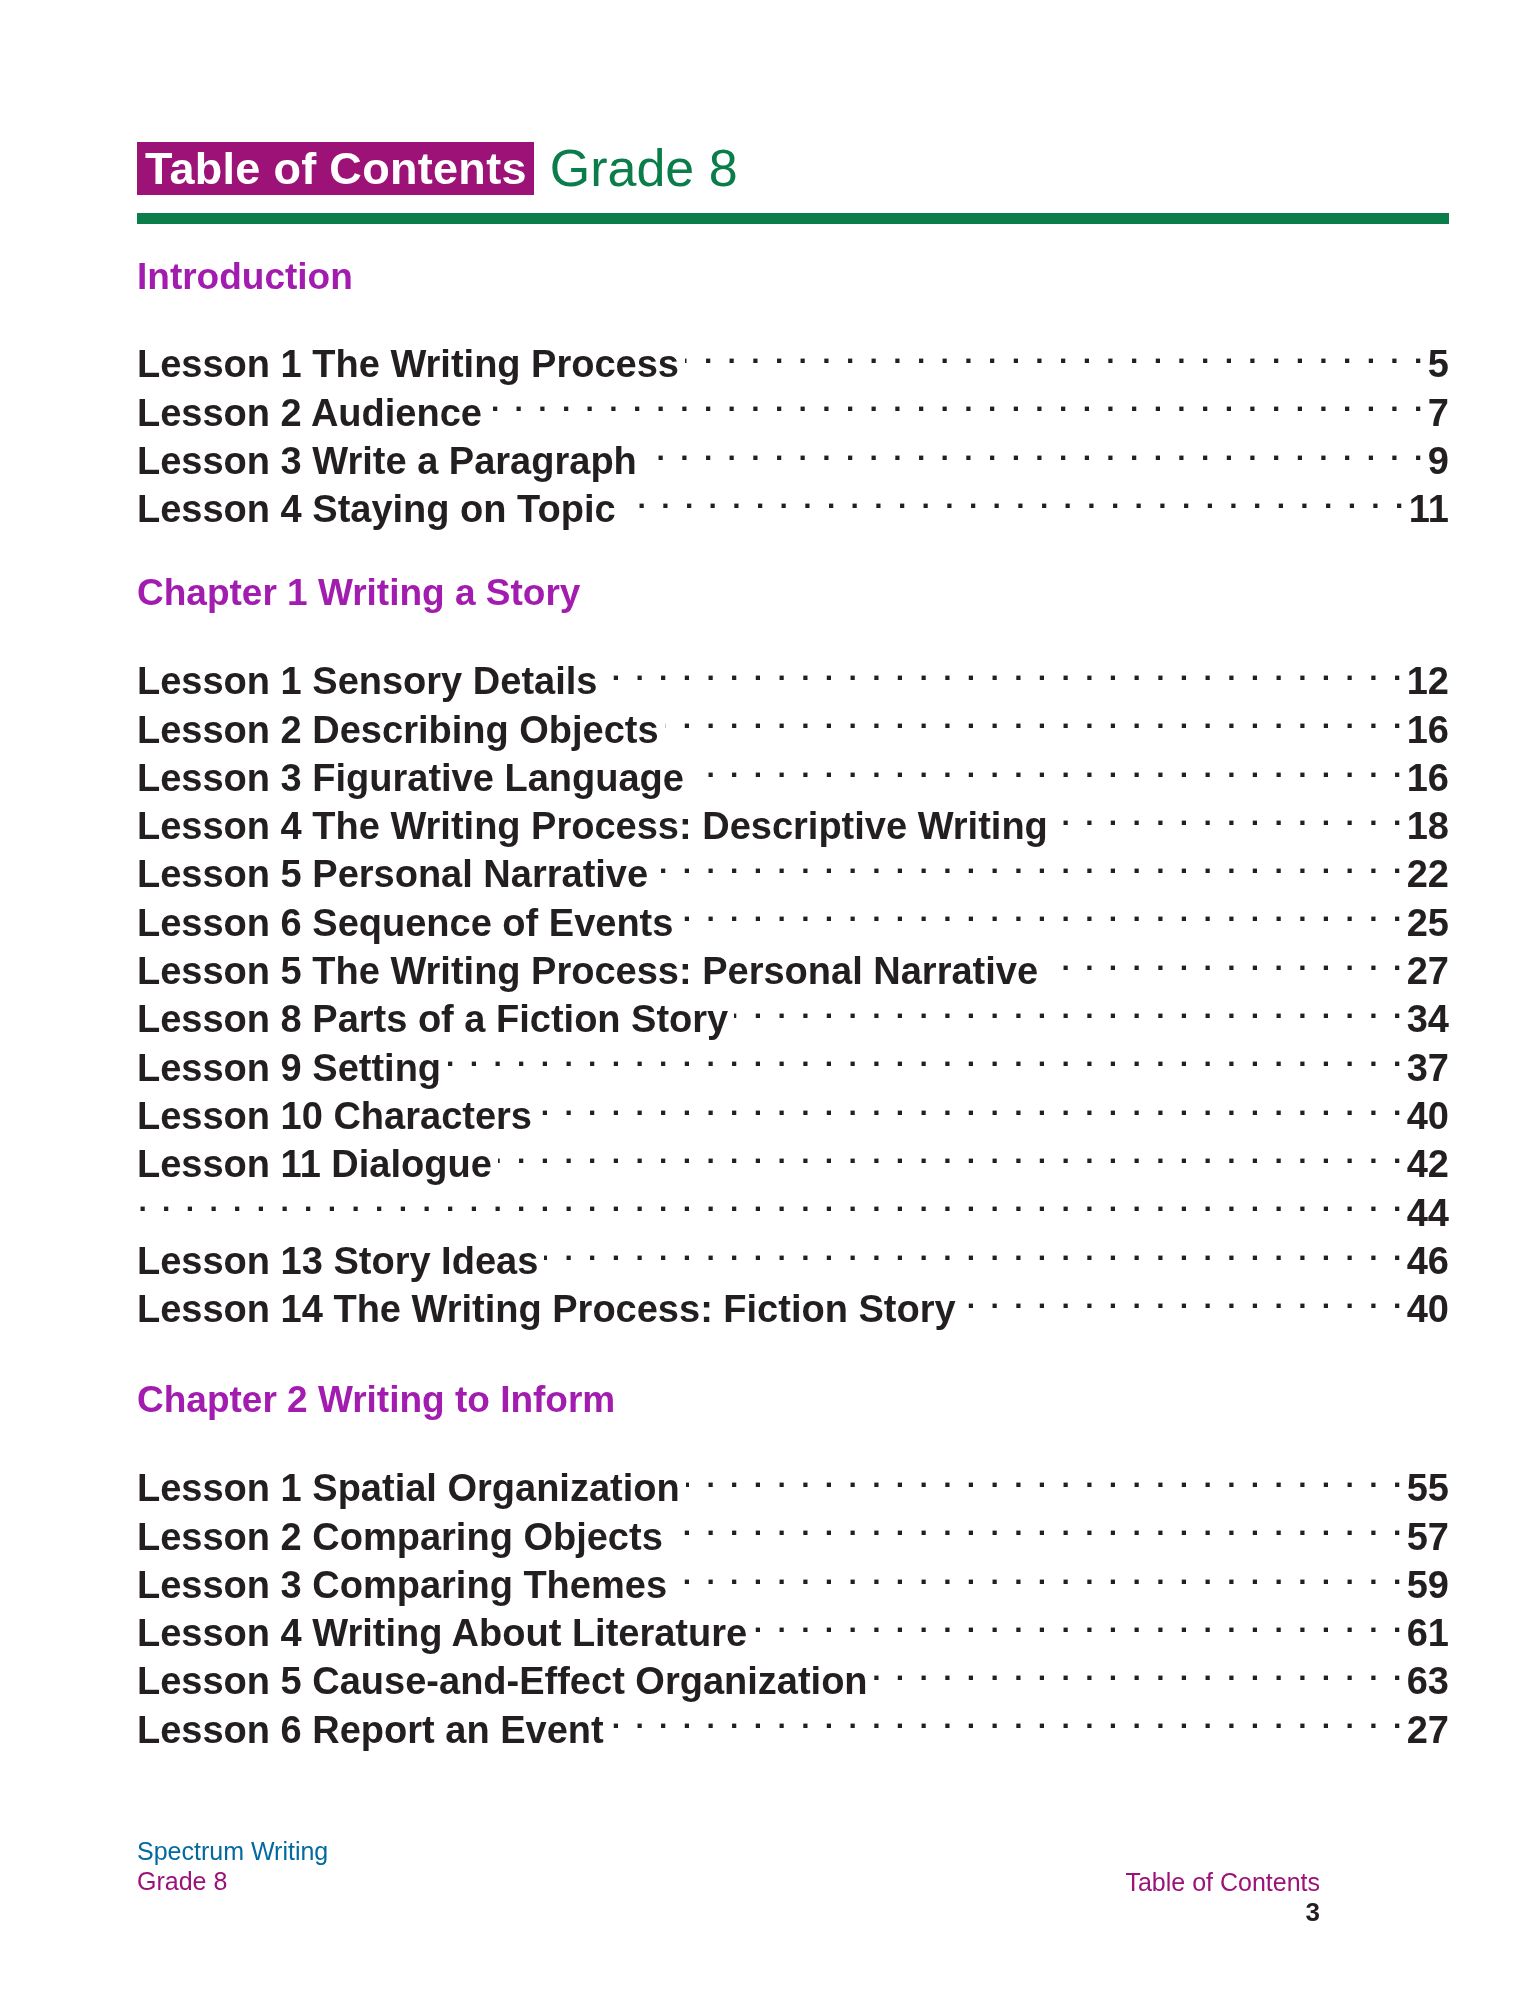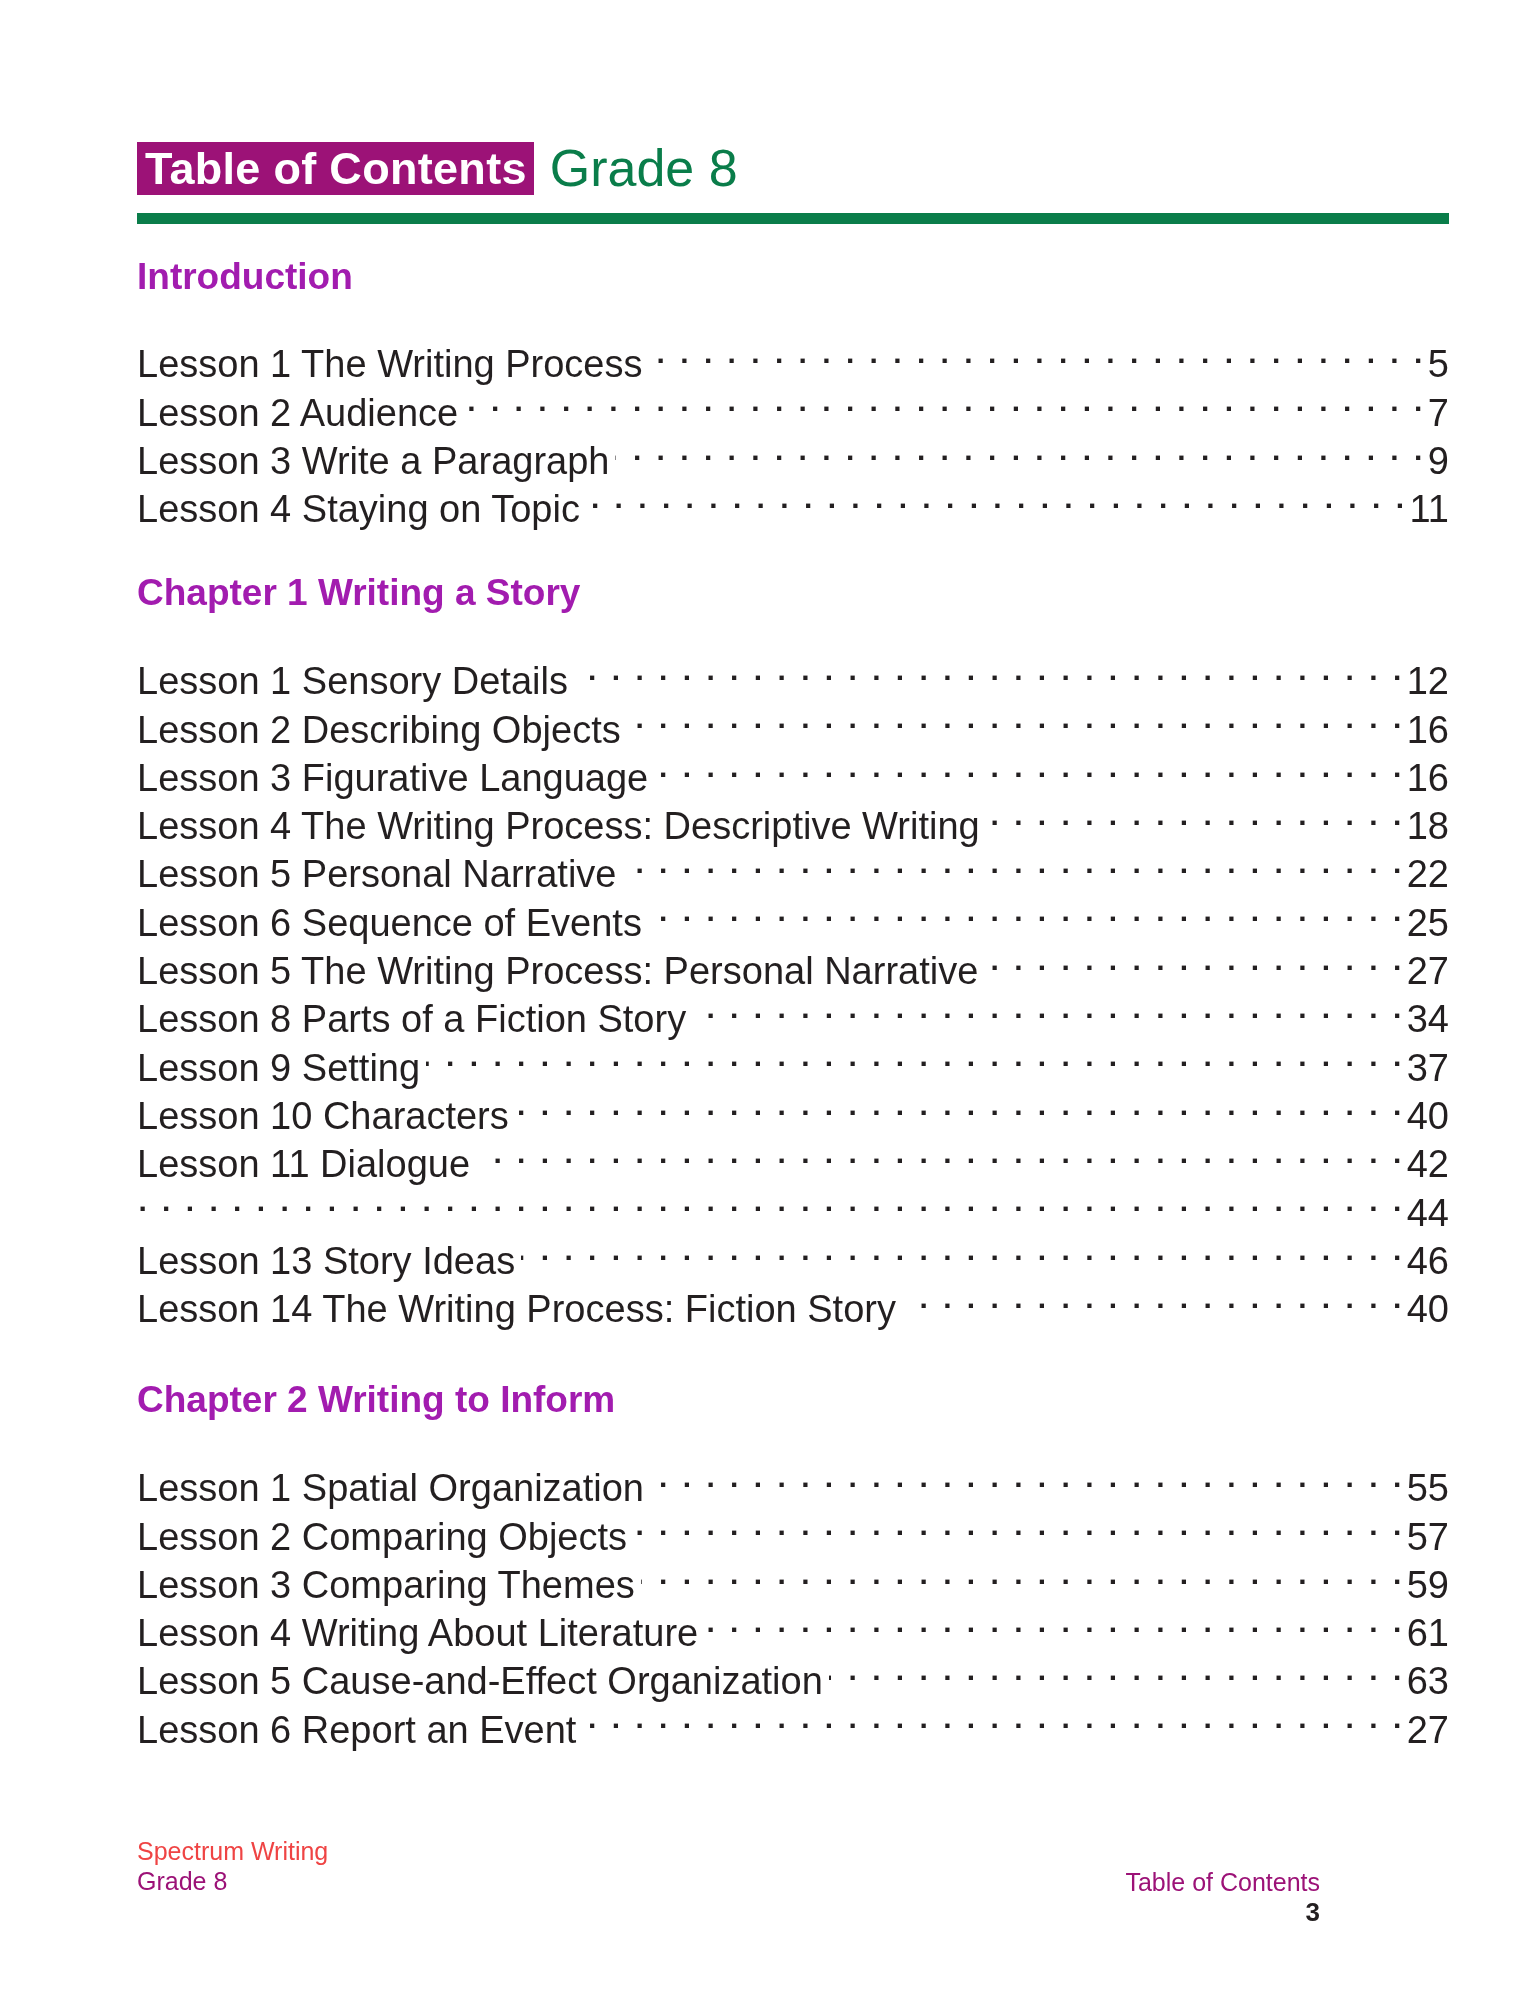--- a/index.html
+++ b/index.html
@@ -8,30 +8,30 @@
   .page { position: absolute; left: 0; top: 0; width: 1412px; height: 2000px; }
 
   .title-row { position: absolute; left: 137px; top: 142px; height: 53px; display: flex; align-items: center; }
   .title-box { background: #9c1277; color: #ffffff; font-weight: bold; font-size: 45px;
                height: 53px; line-height: 53px; padding: 0 7px 0 8px; letter-spacing: 0.3px; }
   .title-grade { color: #0a7d4a; font-size: 52px; margin-left: 16px; line-height: 53px; font-weight: normal; }
   .rule { position: absolute; left: 137px; top: 213px; width: 1312px; height: 11px; background: #0a7d4a; }
 
   .section-head { position: absolute; left: 137px; font-weight: bold; font-size: 37px; line-height: 40px; color: #a21caf; }
 
-  .toc-list { position: absolute; left: 137px; width: 1312px; margin: 0; padding: 0; list-style: none; }
+  .toc-list { position: absolute; left: 137px; width: 1312px; margin: 0; padding: 0; list-style: none; font-weight: bold; }
   .toc-row { display: flex; align-items: baseline; height: 48.3px; font-size: 38px; line-height: 48.3px; white-space: nowrap; }
   .toc-label { flex: 0 0 auto; padding-right: 6px; }
   .toc-dots { flex: 1 1 auto; overflow: hidden; height: 48.3px; position: relative; }
   .toc-dots::before { content: ". . . . . . . . . . . . . . . . . . . . . . . . . . . . . . . . . . . . . . . . . . . . . . . . . . . . . . . . . . . . . . . . . . . . . . . . . . . . . . . . . . . . . .";
     position: absolute; right: 0; top: 0; letter-spacing: 3.5px; font-size: 30px; font-weight: bold; line-height: 48.3px; white-space: nowrap; }
   .toc-page { flex: 0 0 auto; text-align: right; padding-left: 2px; }
 
   .footer-left { position: absolute; left: 137px; top: 1836px; font-size: 25px; line-height: 30px; }
-  .footer-brand { color: #ef4444; }
+  .footer-brand { color: #0369a1; }
   .footer-grade { color: #9c1277; }
   .footer-right { position: absolute; right: 92px; top: 1867px; text-align: right; font-size: 25px; line-height: 30px; }
   .footer-section { color: #9c1277; }
   .footer-page { color: #231f20; font-weight: bold; font-size: 26px; }
 </style>
 </head>
 <body>
 
 <div class="page">
 

